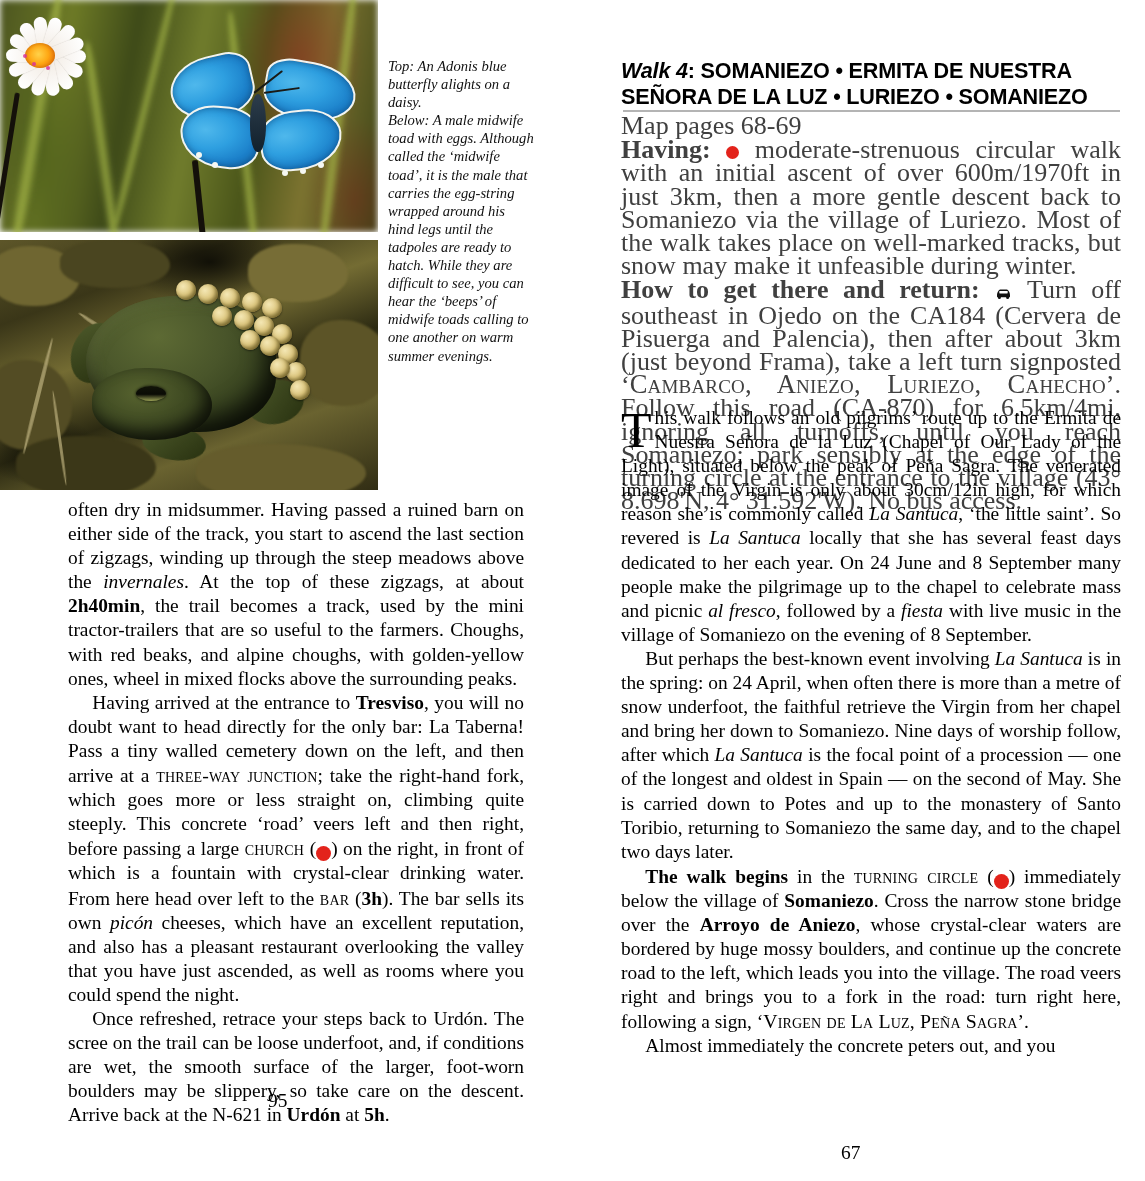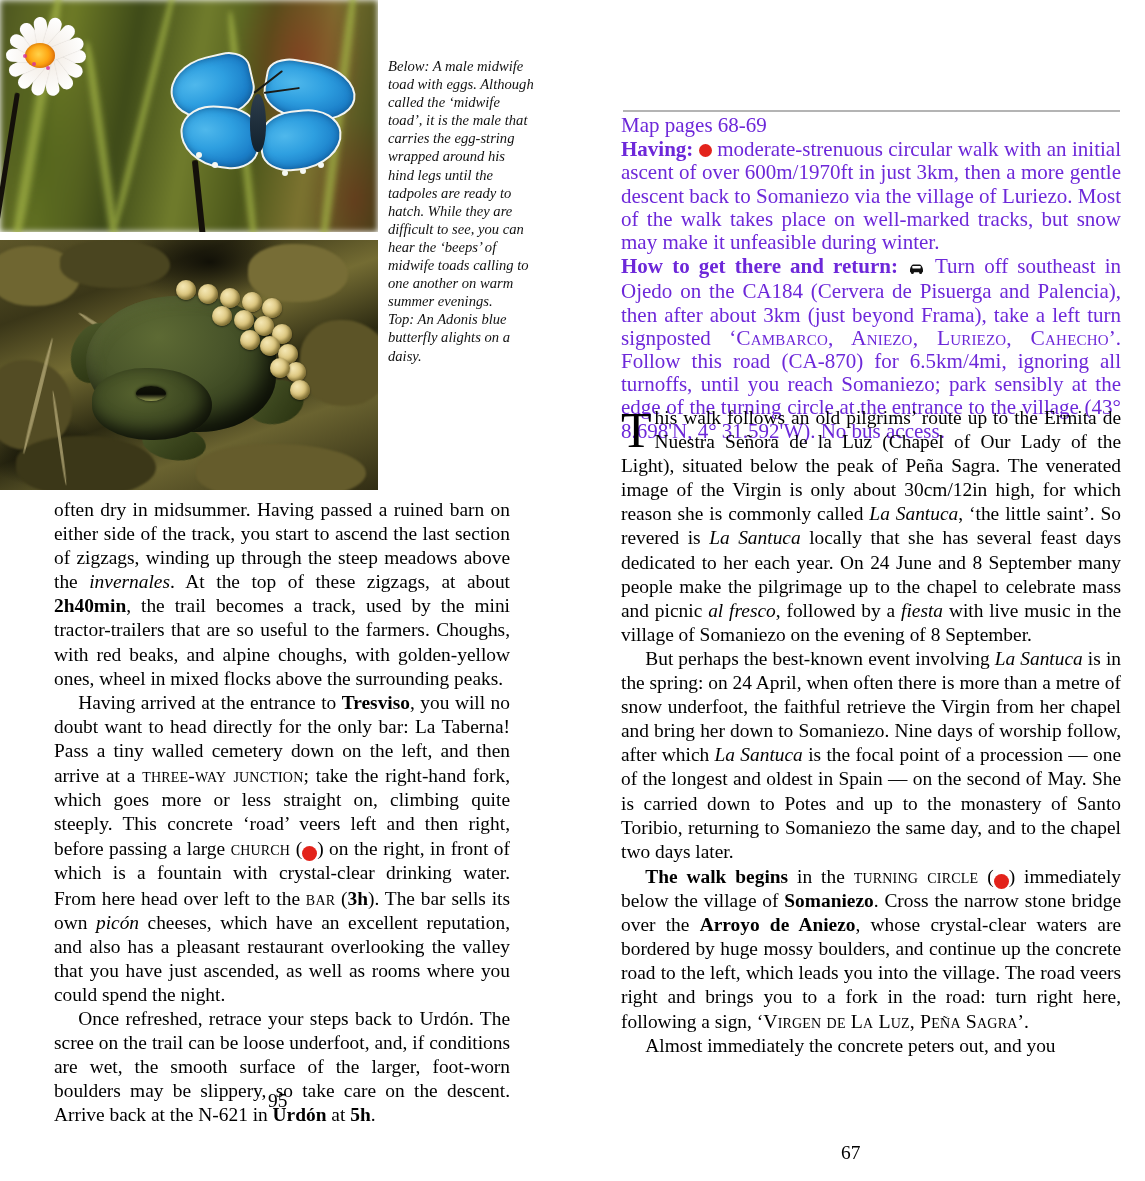--- a/index.html
+++ b/index.html
@@ -150,21 +150,21 @@
   
   .col-text {
     position: absolute;
     font-family: "Liberation Serif", serif;
     font-size: 19.4px;
     line-height: 24.1px;
     text-align: justify;
     color: #000;
     hyphens: none;
   }
-  .col-left  { left: 54px;  top: 498px; width: 456px; }
+  .col-left  { left: 68px;  top: 498px; width: 456px; }
   .col-right { left: 621px; top: 406px; width: 500px; }
 
   .col-text p { margin: 0; text-indent: 1.25em; }
   .col-text p.noindent { text-indent: 0; }
 
   b, strong { font-weight: bold; }
   i, em { font-style: italic; font-family: Liberation Serif, serif; }
 
   .sc {
     font-variant: small-caps;
@@ -210,24 +210,24 @@
     color: #000;
   }
   .walk-title .wk { font-style: italic; }
   .rule {
     position: absolute; left: 623px; top: 110px; width: 497px; height: 2px;
     background: #b4b4b4;
   }
   .info-block {
     position: absolute; left: 621px; top: 114px; width: 500px;
     font-family: "Liberation Serif", serif;
-    font-size: 21px;
+    font-size: 26px;
     line-height: 23.2px;
     text-align: justify;
-    color: #6d28d9;
+    color: #404040;
   }
   .info-block p { margin: 0 0 1px 0; text-indent: 0; }
   .info-block .lbl { font-weight: bold; }
 
   .grade-dot {
     display: inline-block; width: 13px; height: 13px;
     border-radius: 50%; background: #e3231b;
     vertical-align: -1px;
   }
   .car-icon { display: inline-block; vertical-align: -2px; margin: 0 1px; }
@@ -334,38 +334,39 @@
         <div class="egg" style="left:272px; top:84px;"></div>
         <div class="egg" style="left:240px; top:90px;"></div>
         <div class="egg" style="left:260px; top:96px;"></div>
         <div class="egg" style="left:278px; top:104px;"></div>
         <div class="egg" style="left:286px; top:122px;"></div>
         <div class="egg" style="left:290px; top:140px;"></div>
         <div class="egg" style="left:270px; top:118px;"></div>
       </div>
 
       <div class="caption">
+        <p>Top: An Adonis blue butterfly alights on a daisy.</p>
         <p>Below: A male midwife toad with eggs. Although called the ‘midwife toad’, it is the male that carries the egg-string wrapped around his hind legs until the tadpoles are ready to hatch. While they are difficult to see, you can hear the ‘beeps’ of midwife toads calling to one another on warm summer evenings.</p>
-        <p>Top: An Adonis blue butterfly alights on a daisy.</p>
       </div>
     </div>
 
     <div class="col-text col-left">
       <p class="noindent"><span>often dry in midsummer. Having passed a ruined barn on either side of the track, you start to ascend the last section of zigzags, winding up through the steep meadows above the </span><i>invernales</i><span>. At the top of these zigzags, at about </span><b>2h40min</b><span>, the trail becomes a track, used by the mini tractor-trailers that are so useful to the farmers. Choughs, with red beaks, and alpine choughs, with golden-yellow ones, wheel in mixed flocks above the surrounding peaks.</span></p>
 
       <p><span>Having arrived at the entrance to </span><b>Tresviso</b><span>, you will no doubt want to head directly for the only bar: La Taberna! Pass a tiny walled cemetery down on the left, and then arrive at a </span><span class="sc">three-way junction</span><span>; take the right-hand fork, which goes more or less straight on, climbing quite steeply. This concrete ‘road’ veers left and then right, before passing a large </span><span class="sc">church</span> (<span class="wp">4</span><span>) on the right, in front of which is a fountain with crystal-clear drinking water. From here head over left to the </span><span class="sc">bar</span> (<b>3h</b><span>). The bar sells its own </span><i>picón</i><span> cheeses, which have an excellent reputation, and also has a pleasant restaurant overlooking the valley that you have just ascended, as well as rooms where you could spend the night.</span></p>
 
       <p><span>Once refreshed, retrace your steps back to Urdón. The scree on the trail can be loose underfoot, and, if conditions are wet, the smooth surface of the larger, foot-worn boulders may be slippery, so take care on the descent. Arrive back at the N-621 in </span><b>Urdón</b><span> at </span><b>5h</b><span>.</span></p>
     </div>
 
     <div class="folio folio-left">95</div>
   </div>
 
   <div class="page-right"></div>
 
+  <div class="walk-title"><span class="wk">Walk 4</span><span>: SOMANIEZO • ERMITA DE NUESTRA</span><br><span>SEÑORA DE LA LUZ • LURIEZO • SOMANIEZO</span></div>
 
   <div class="rule"></div>
 
   <div class="info-block">
     <p>Map pages 68-69</p>
 
 
     <p style="text-align:justify;"><span class="lbl">Having:</span> <span class="grade-dot"></span><span> moderate-strenuous circular walk with an initial ascent of over 600m/1970ft in just 3km, then a more gentle descent back to Somaniezo via the village of Luriezo. Most of the walk takes place on well-marked tracks, but snow may make it unfeasible during winter.</span></p>
 
 

